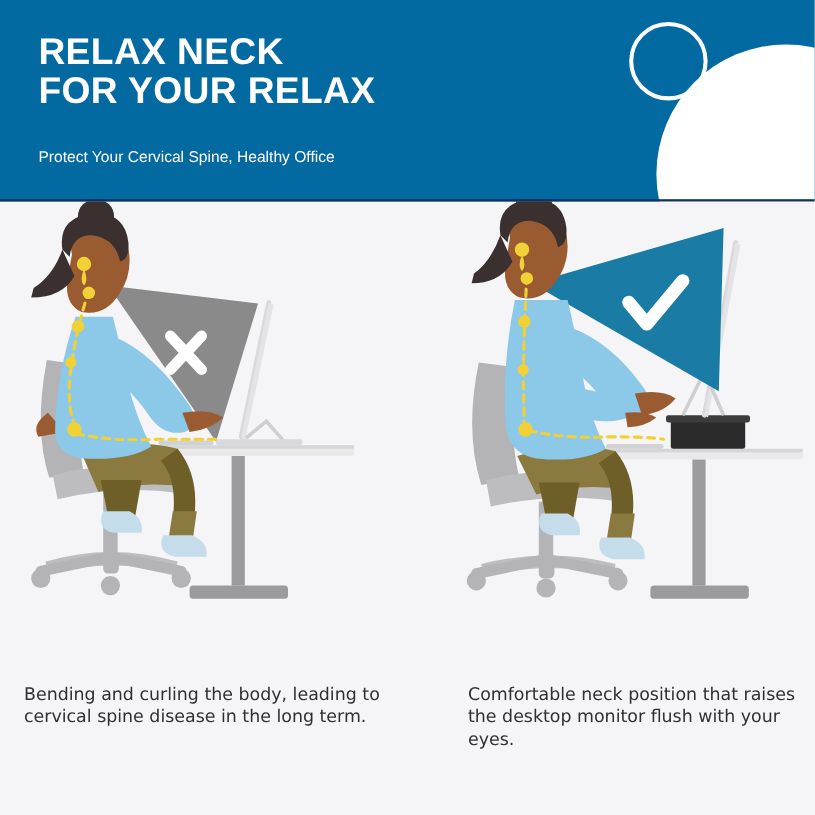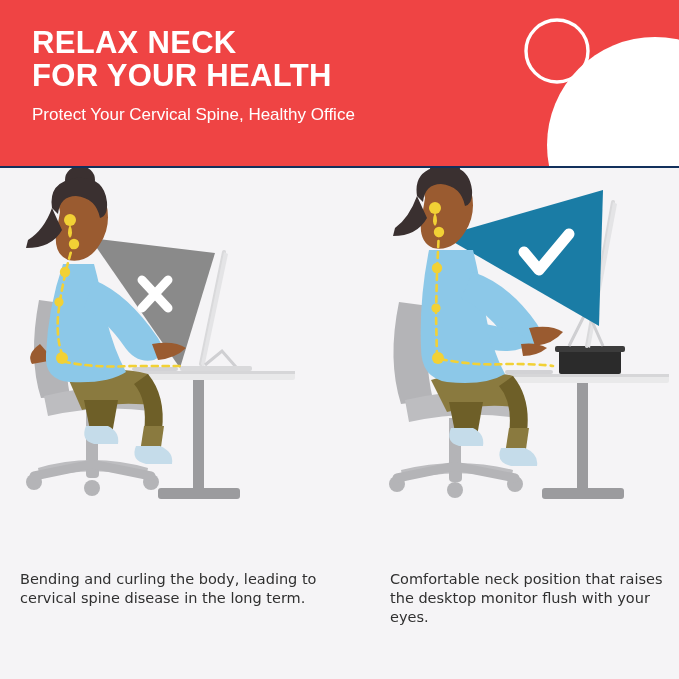--- a/index.html
+++ b/index.html
@@ -8,30 +8,30 @@
     background:#f5f4f6;
     font-family:"Liberation Sans", sans-serif;
     overflow:hidden;
     position:relative;
   }
   .page{position:relative;width:679px;height:679px;background:#f5f4f6;overflow:hidden;}
 
   
   .header{
     position:absolute;left:0;top:0;width:679px;height:168px;
-    background:#ef4444;overflow:hidden;
+    background:#0369a1;overflow:hidden;
   }
   .header-deco{position:absolute;left:0;top:0;width:679px;height:168px;}
   .title-block{position:absolute;left:32px;top:26px;width:470px;}
   .title-line{
     color:#ffffff;font-weight:bold;font-size:31px;line-height:33px;
     letter-spacing:0.3px;white-space:nowrap;
   }
   .subtitle{
-    color:#ffffff;font-size:17px;line-height:20px;margin-top:13px;
+    color:#ffffff;font-size:13px;line-height:20px;margin-top:29px;
     white-space:nowrap;font-weight:normal;
   }
   .header-rule{
     position:absolute;left:0;top:166px;width:679px;height:2px;background:#12305c;
   }
 
   
   .main{position:absolute;left:0;top:168px;width:679px;height:390px;}
   .panel{position:absolute;top:0;width:290px;height:390px;}
   .panel-left{left:8px;}
@@ -64,21 +64,21 @@
 
     <svg class="header-deco" viewBox="0 0 679 168">
 
       <circle cx="655" cy="145" r="108" fill="#ffffff"></circle>
 
       <circle cx="557" cy="51" r="31" fill="none" stroke="#ffffff" stroke-width="3.4"></circle>
     </svg>
 
     <div class="title-block">
       <div class="title-line">RELAX NECK</div>
-      <div class="title-line">FOR YOUR HEALTH</div>
+      <div class="title-line">FOR YOUR RELAX</div>
       <div class="subtitle">Protect Your Cervical Spine, Healthy Office</div>
     </div>
 
     <div class="header-rule"></div>
   </div>
 
   <div class="main">
 
     <div class="panel panel-left">
       <svg viewBox="0 0 290 390">

